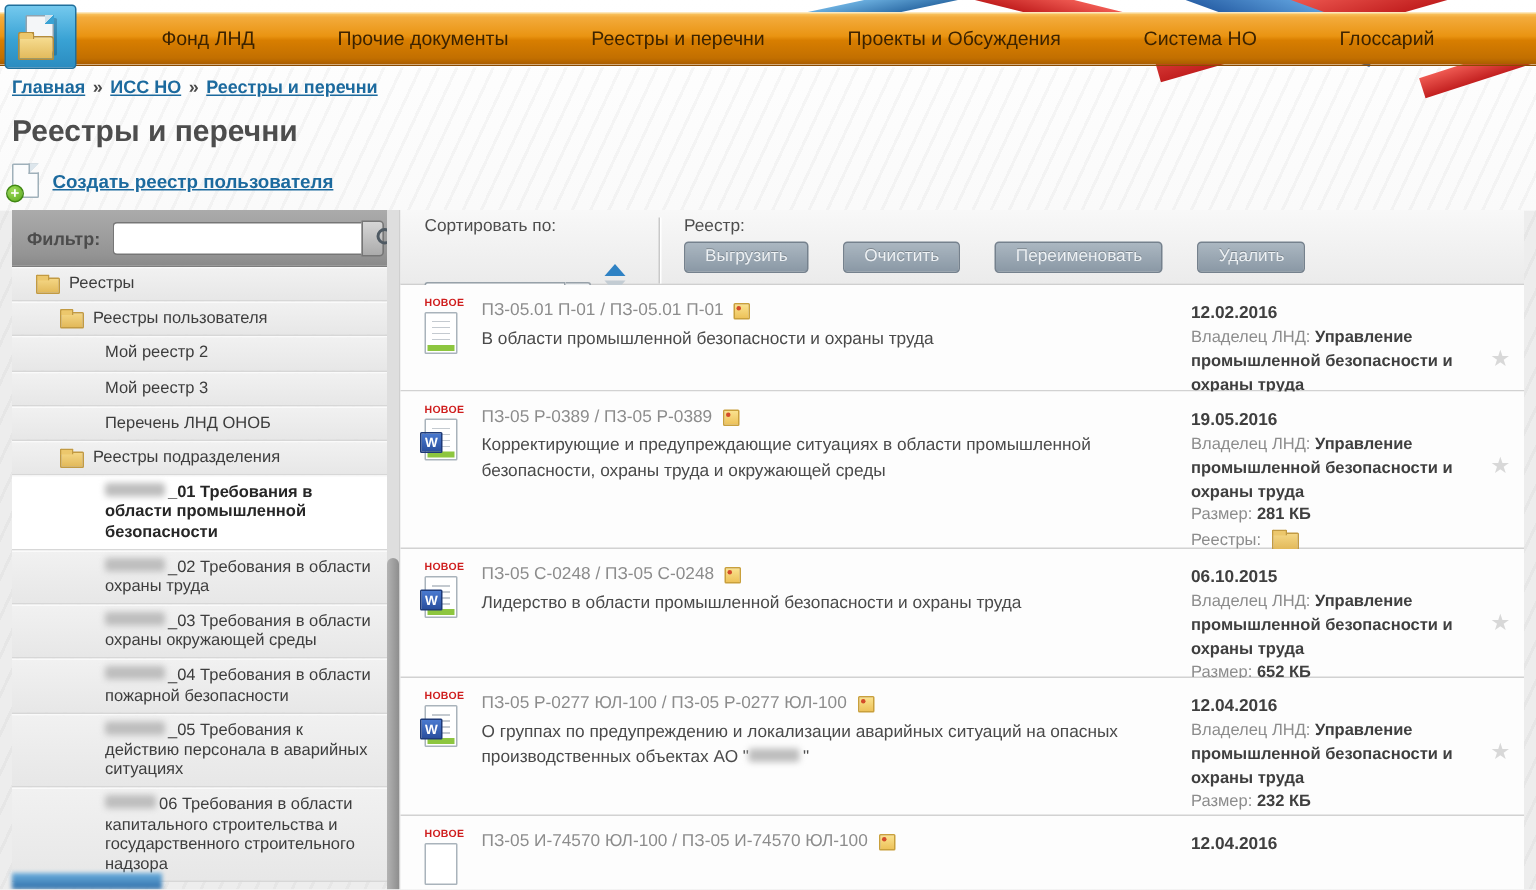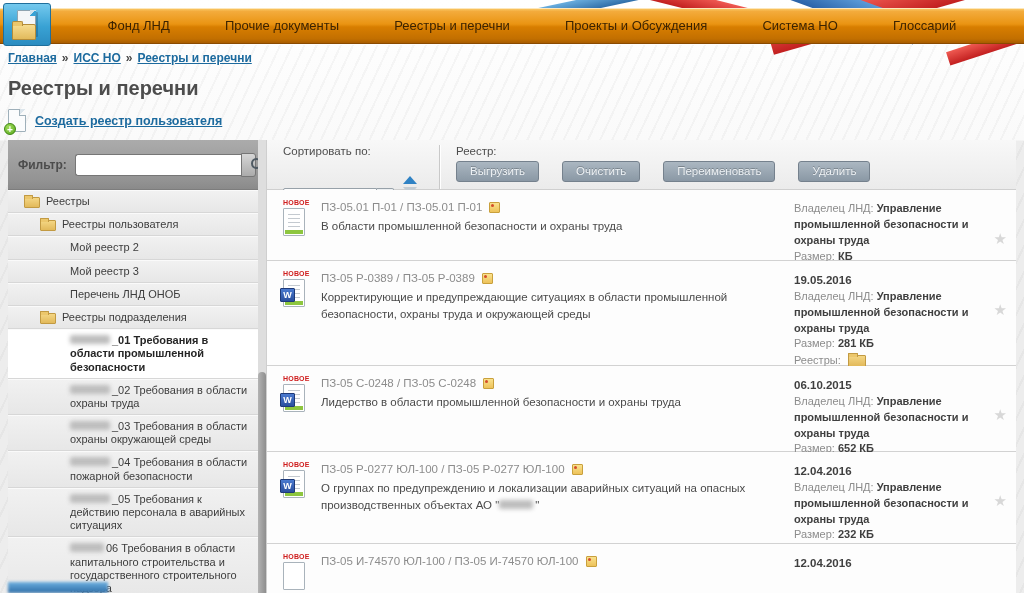--- a/index.html
+++ b/index.html
@@ -51,21 +51,21 @@
                      background:linear-gradient(135deg,#dde6ec 50%,#fafafa 50%); border-left:1px solid #9fb0ba; border-bottom:1px solid #9fb0ba; }
   .doc-add .plus { position:absolute; left:-5px; bottom:-4px; width:12px; height:12px; border-radius:50%;
                    background:radial-gradient(circle at 35% 30%,#9fdc5a,#5aa91e); border:1px solid #3f8712; color:#fff;
                    font-size:10px; line-height:11px; text-align:center; font-weight:700; }
 
   
   .panel { position:absolute; top:140px; left:8px; width:1008px; bottom:0; z-index:1; display:flex; }
 
   
   .sidebar { position:relative; width:258px; flex:none; }
-  .filter-bar { height:50px; background:linear-gradient(180deg,#ababab,#949494 80%,#8a8a8a);
+  .filter-bar { height:38px; background:linear-gradient(180deg,#ababab,#949494 80%,#8a8a8a);
                 border-bottom:1px solid #7d7d7d; display:flex; align-items:center; padding:0 10px; }
   .filter-bar .flabel { font-size:12px; font-weight:700; color:#4c4c4c; margin-right:8px; }
   .filter-input { flex:1; height:22px; border:1px solid #767676; border-right:none; border-radius:3px 0 0 3px;
                   background:#fff; outline:none; padding:0 5px; font-size:12px; }
   .filter-btn { width:34px; height:24px; border:1px solid #767676; border-radius:0 3px 3px 0; cursor:pointer;
                 background:linear-gradient(#d6d6d6,#ababab); position:relative; }
   .mag { position:absolute; left:9px; top:4px; width:14px; height:14px; }
   .mag::before { content:""; position:absolute; left:0; top:0; width:7px; height:7px; border:2px solid #4f5a63; border-radius:50%; }
   .mag::after { content:""; position:absolute; left:9px; top:9px; width:2px; height:6px; background:#4f5a63; transform:rotate(-45deg); }
 
@@ -273,20 +273,21 @@
               </div>
           </div>
           <div class="body-col">
             <div class="code-line">
                 <span>ПЗ-05.01 П-01 / ПЗ-05.01 П-01</span>
                 <span class="note-ic"></span>
               </div>
             <div class="desc">В области промышленной безопасности и охраны труда</div>
           </div>
           <div class="meta-col">
+            <div class="date">12.02.2016</div>
             <div><span>Владелец ЛНД:</span> <span class="mval">Управление промышленной безопасности и охраны труда</span></div>
             <div><span>Размер:</span> <span class="mval">КБ</span></div>
             <div class="reestry">
                 <span>Реестры:</span>
                 <span class="meta-folder"></span>
               </div>
           </div>
           <span class="star">★</span>
         </div>
 

